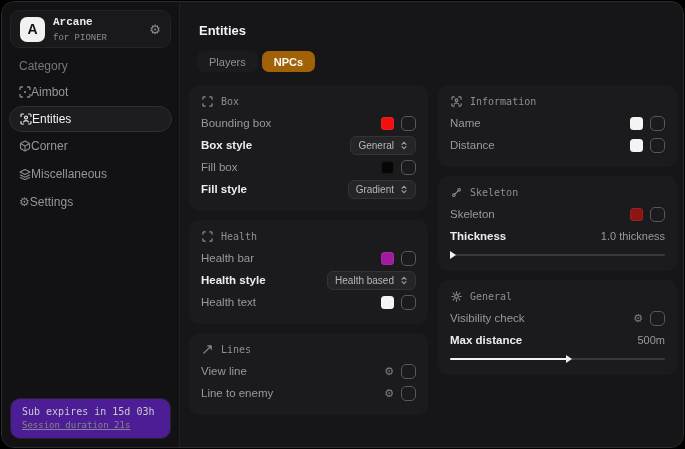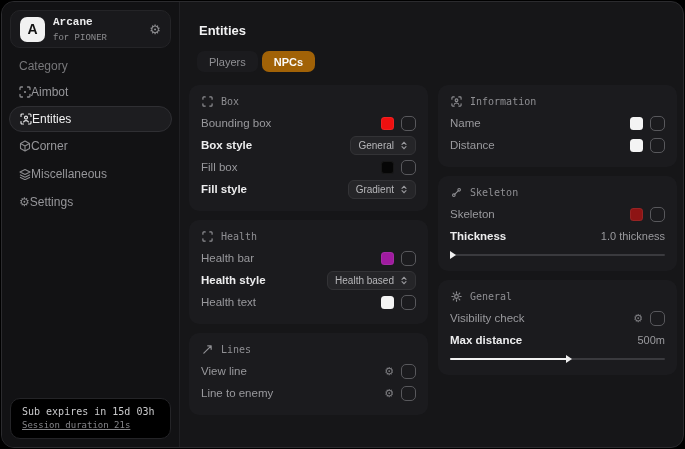--- a/index.html
+++ b/index.html
@@ -18,21 +18,21 @@
   .app-sub{ font-size:9px; color:#8d8d90; }
   .logo-gear{ margin-left:auto; color:#8d8d90; font-size:13px; line-height:1; cursor:pointer; }
   .category-label{ margin:11px 0 5px 17px; font-size:12px; color:#77777a; }
   .nav{ display:flex; flex-direction:column; }
   .nav-item{ height:28px; display:flex; align-items:center; padding:0 17px;
              color:#96969a; font-size:12px; cursor:pointer; }
   .nav-item.active{ margin:0 7px; padding:0 10px; height:26px; border-radius:999px;
                     background:#1d1d20; border:1px solid #2f2f33; color:#f1f1f2; }
   .nav-item .nicon{ display:flex; color:#8b8b8e; }
   .nav-item.active .nicon{ color:#e5e5e6; }
-  .sidebar-footer{ position:absolute; left:8px; right:8px; bottom:8px; background:#000000;
+  .sidebar-footer{ position:absolute; left:8px; right:8px; bottom:8px; background:#4c1d95;
                    border:1px solid #242427; border-radius:10px; padding:7px 11px 8px; }
   .foot-line1{ font-family:"DejaVu Sans Mono", monospace; font-size:10px; color:#cbcbcd; }
   .foot-line2{ font-family:"DejaVu Sans Mono", monospace; font-size:9px; color:#86868a; margin-top:3px;text-decoration:underline; }
 
   
   .main{ flex:1; padding:14px 12px 12px 9px; }
   .main-title{ font-size:13px; font-weight:700; color:#f2f2f3; margin:7px 0 0 10px; }
   .tabs{ display:inline-flex; gap:4px; margin:13px 0 0 8px; }
   .tab{ height:21px; padding:0 12px; border-radius:7px; display:flex; align-items:center;
         font-size:11px; color:#909094; background:#1b1b1e; cursor:pointer; }

